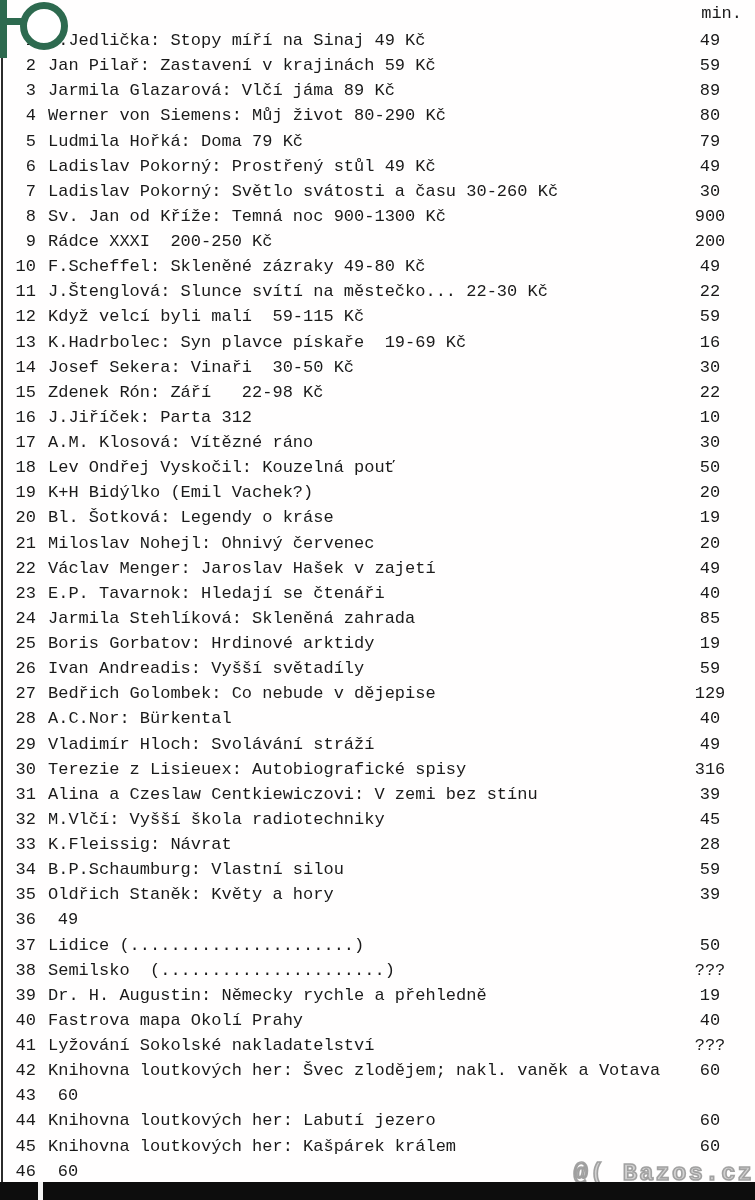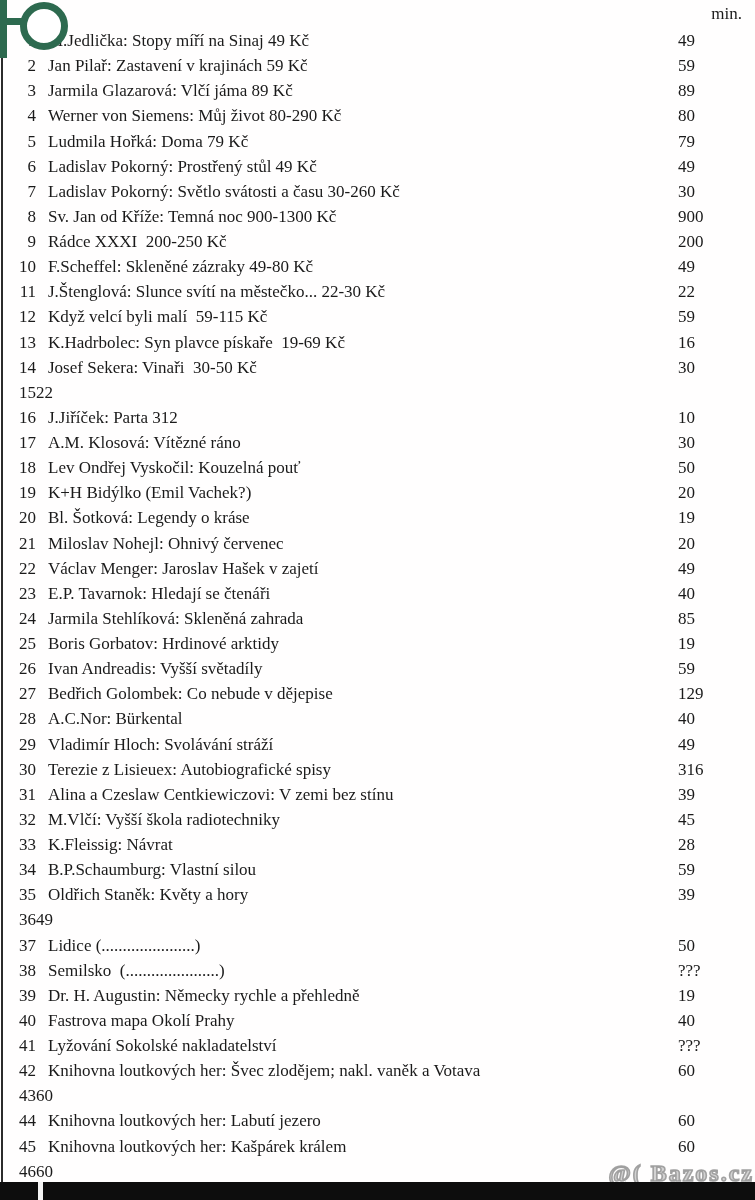--- a/index.html
+++ b/index.html
@@ -2,21 +2,21 @@
 <html><head>
 <meta charset="utf-8">
 <style>
   html, body { margin: 0; padding: 0; background: #fff; }
   .page {
     position: relative;
     width: 755px;
     height: 1200px;
     background: #fffefe;
     overflow: hidden;
-    font-family: Liberation Serif, serif;
+    font-family: Liberation Mono, monospace;
     color: #1a1a1a;
   }
   .col-header {
     position: absolute;
     top: 4px;
     right: 13px;
     font-size: 17px;
     line-height: 20px;
     color: #1a1a1a;
   }
@@ -41,21 +41,21 @@
     white-space: pre;
   }
   .title {
     flex: 1 1 auto;
     margin-left: 12px;
     white-space: pre;
     overflow: hidden;
   }
   .price {
     flex: 0 0 64px;
-    text-align: left;
+    text-align: center;
     white-space: pre;
   }
   .logo {
     position: absolute;
     top: 0;
     left: 0;
     z-index: 5;
   }
   .page-edge {
     position: absolute;
@@ -170,20 +170,21 @@
         <span class="title">K.Hadrbolec: Syn plavce pískaře  19-69 Kč</span>
         <span class="price">16</span>
       </div>
       <div class="row">
         <span class="num">14</span>
         <span class="title">Josef Sekera: Vinaři  30-50 Kč</span>
         <span class="price">30</span>
       </div>
       <div class="row">
         <span class="num">15</span>
+        <span class="title">Zdenek Rón: Září   22-98 Kč</span>
         <span class="price">22</span>
       </div>
       <div class="row">
         <span class="num">16</span>
         <span class="title">J.Jiříček: Parta 312</span>
         <span class="price">10</span>
       </div>
       <div class="row">
         <span class="num">17</span>
         <span class="title">A.M. Klosová: Vítězné ráno</span>

